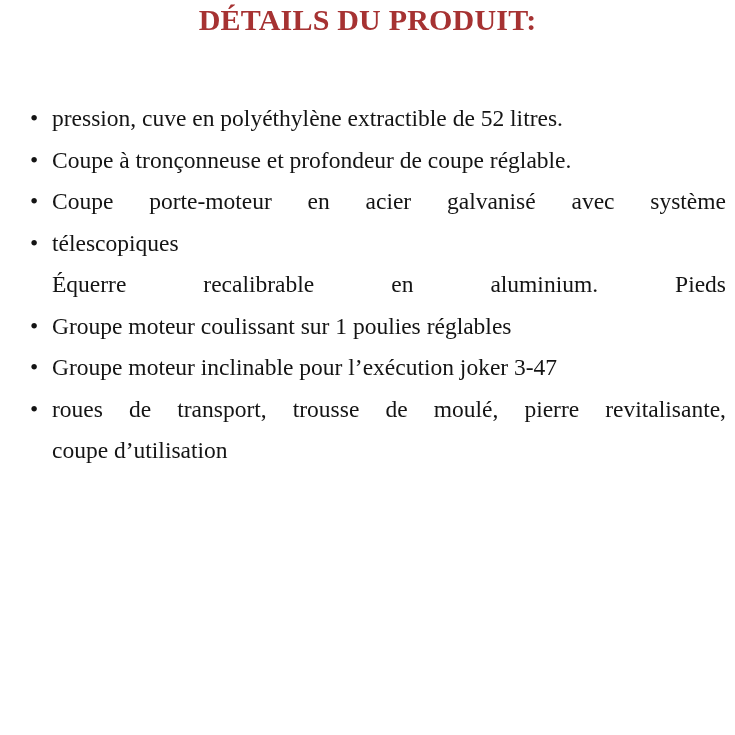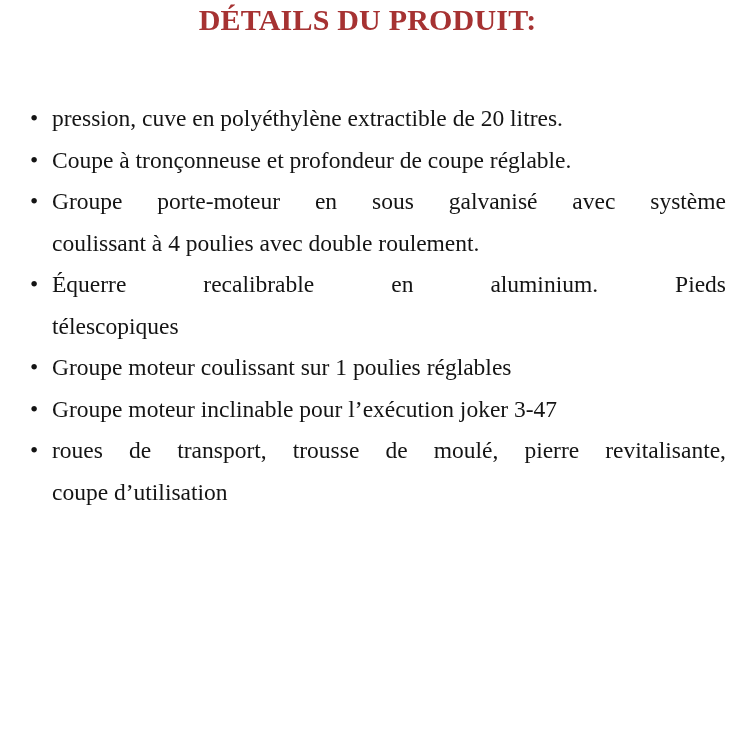--- a/index.html
+++ b/index.html
@@ -100,38 +100,37 @@
 <body>
 
 <div class="page">
 
   <h1 class="product-title">DÉTAILS DU PRODUIT:</h1>
 
   <ul class="details-list">
 
     <li class="detail-item justify-all">
       <span class="bullet-glyph">•</span>
-      <span class="line last-line">pression, cuve en polyéthylène extractible de 20 litres.</span>
+      <span class="line last-line">pression, cuve en polyéthylène extractible de 52 litres.</span>
     </li>
 
     <li class="detail-item">
       <span class="bullet-glyph">•</span>
       <span class="line natural">Coupe à tronçonneuse et profondeur de coupe réglable.</span>
     </li>
 
     <li class="detail-item justify-all">
       <span class="bullet-glyph">•</span>
-      <span class="line">Groupe porte-moteur en sous galvanisé avec système</span>
-      <span class="line last-line">coulissant à 4 poulies avec double roulement.</span>
+      <span class="line">Coupe porte-moteur en acier galvanisé avec système</span>
     </li>
 
     <li class="detail-item justify-all">
       <span class="bullet-glyph">•</span>
+      <span class="line last-line">télescopiques</span>
       <span class="line">Équerre recalibrable en aluminium. Pieds</span>
-      <span class="line last-line">télescopiques</span>
     </li>
 
     <li class="detail-item">
       <span class="bullet-glyph">•</span>
       <span class="line natural">Groupe moteur coulissant sur 1 poulies réglables</span>
     </li>
 
     <li class="detail-item">
       <span class="bullet-glyph">•</span>
       <span class="line natural">Groupe moteur inclinable pour l’exécution joker 3-47</span>

